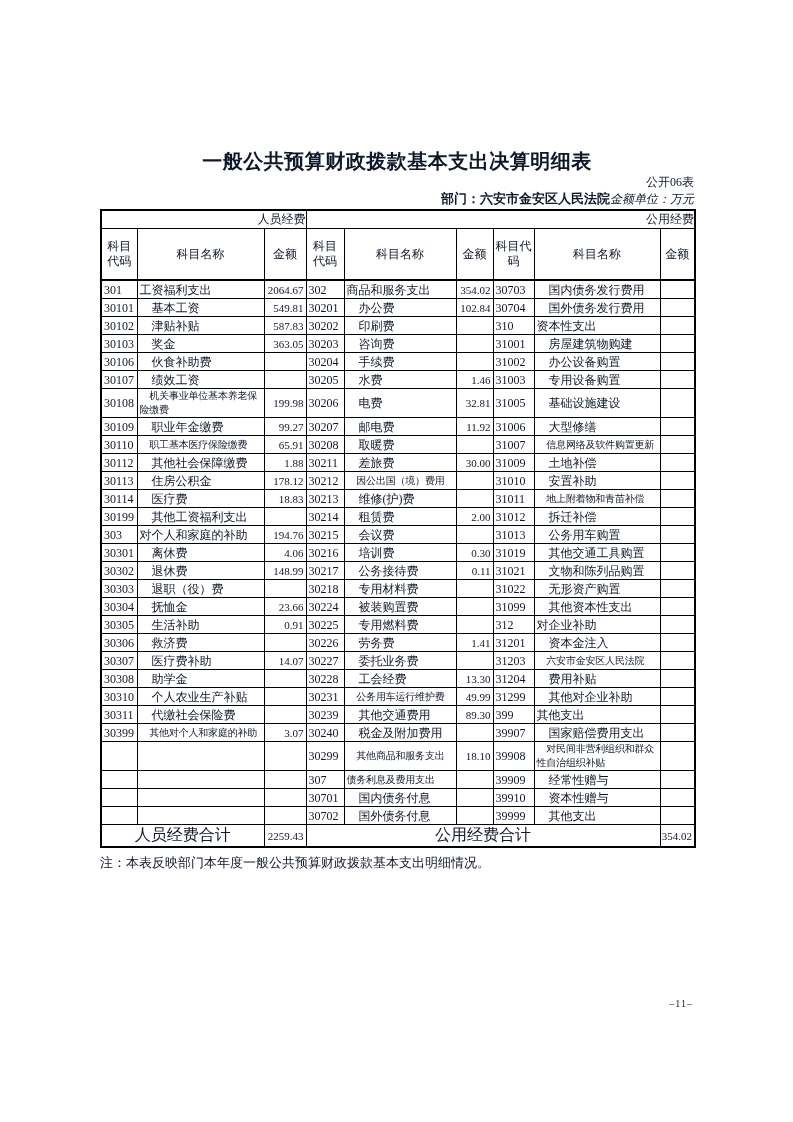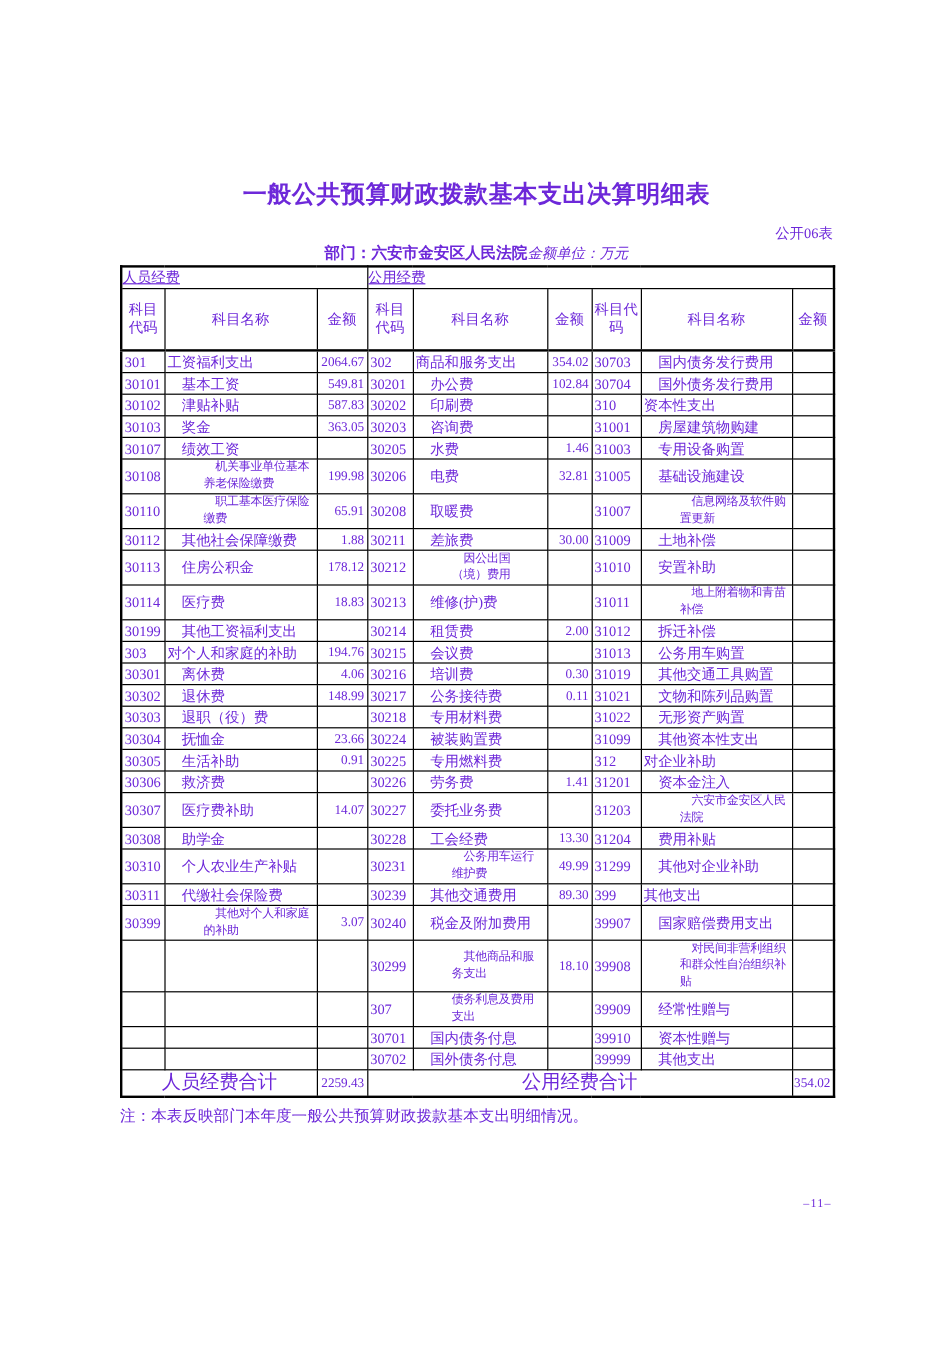--- a/index.html
+++ b/index.html
@@ -1,79 +1,78 @@
 <!DOCTYPE html>
 <html><head>
 <meta charset="utf-8">
 <style>
   html, body { margin: 0; padding: 0; background: #ffffff; }
   .page {
     position: relative;
     width: 793px;
     height: 1122px;
     background: #ffffff;
-    color: #6d28d9;
+    color: #0f172a;
     font-family: "Liberation Serif", "DejaVu Serif", serif;
     overflow: hidden;
   }
   .content {
     position: absolute;
     left: 100px;
     top: 0;
     width: 594px;
   }
   .doc-title {
     margin-top: 148px;
     text-align: center;
     font-size: 20px;
     font-weight: bold;
     letter-spacing: 0.5px;
     white-space: nowrap;
   }
   .table-code {
-    margin-top: 12px;
     text-align: right;
     font-size: 12px;
     line-height: 14px;
   }
   .meta-row {
     margin-top: 2px;
     display: flex;
-    justify-content: center;
+    justify-content: flex-end;
     align-items: flex-end;
   }
   .dept { font-size: 13px; font-weight: bold; line-height: 16px; }
   .unit { font-size: 12px; line-height: 15px; font-style: italic; }
   table.budget {
     margin-top: 2px;
     border-collapse: collapse;
     table-layout: fixed;
     width: 594px;
     border: 2px solid #000;
   }
   table.budget th, table.budget td {
     border: 1px solid #000;
     font-weight: normal;
     padding: 0;
     overflow: hidden;
   }
-  thead tr.group-row th { height: 17px; font-size: 12px; text-align: left; text-decoration: underline; }
+  thead tr.group-row th { height: 17px; font-size: 12px; text-align: right; }
   thead tr.colhead-row th {
     height: 50px;
     font-size: 12px;
     text-align: center;
     line-height: 15px;
     border-bottom: 2px solid #000;
     padding: 0 2px;
   }
   tbody td { height: 17px; font-size: 12px; line-height: 14px; vertical-align: middle; }
   tbody td.code   { text-align: left;  padding-left: 2px; padding-right: 1px; }
   tbody td.name   { text-align: left;  padding-left: 2px; padding-right: 2px; }
   tbody td.amount { text-align: right; padding-right: 2px; padding-left: 0; white-space: nowrap; font-size: 11px; }
-  tbody td.name.condensed { font-size: 10px; letter-spacing: -0.2px; padding-left: 32px; }
+  tbody td.name.condensed { font-size: 10px; letter-spacing: -0.2px; }
   tfoot td { height: 20px; font-size: 16px; border-top: 2px solid #000; }
   tfoot td.foot-label { text-align: center; }
   tfoot td.amount { text-align: right; padding-right: 2px; white-space: nowrap; font-size: 11px; }
   .note {
     margin-top: 6px;
     font-size: 13px;
     line-height: 17px;
     text-align: left;
   }
   .pageno {
@@ -167,39 +166,61 @@
             <td class="name">　奖金</td>
             <td class="amount">363.05</td>
             <td class="code">30203</td>
             <td class="name">　咨询费</td>
             <td class="amount"></td>
             <td class="code">31001</td>
             <td class="name">　房屋建筑物购建</td>
             <td class="amount"></td>
           </tr>
           <tr>
+            <td class="code">30106</td>
+            <td class="name">　伙食补助费</td>
+            <td class="amount"></td>
+            <td class="code">30204</td>
+            <td class="name">　手续费</td>
+            <td class="amount"></td>
+            <td class="code">31002</td>
+            <td class="name">　办公设备购置</td>
+            <td class="amount"></td>
+          </tr>
+          <tr>
             <td class="code">30107</td>
             <td class="name">　绩效工资</td>
             <td class="amount"></td>
             <td class="code">30205</td>
             <td class="name">　水费</td>
             <td class="amount">1.46</td>
             <td class="code">31003</td>
             <td class="name">　专用设备购置</td>
             <td class="amount"></td>
           </tr>
           <tr>
             <td class="code">30108</td>
             <td class="name condensed">　机关事业单位基本养老保险缴费</td>
             <td class="amount">199.98</td>
             <td class="code">30206</td>
             <td class="name">　电费</td>
             <td class="amount">32.81</td>
             <td class="code">31005</td>
             <td class="name">　基础设施建设</td>
+            <td class="amount"></td>
+          </tr>
+          <tr>
+            <td class="code">30109</td>
+            <td class="name">　职业年金缴费</td>
+            <td class="amount">99.27</td>
+            <td class="code">30207</td>
+            <td class="name">　邮电费</td>
+            <td class="amount">11.92</td>
+            <td class="code">31006</td>
+            <td class="name">　大型修缮</td>
             <td class="amount"></td>
           </tr>
           <tr>
             <td class="code">30110</td>
             <td class="name condensed">　职工基本医疗保险缴费</td>
             <td class="amount">65.91</td>
             <td class="code">30208</td>
             <td class="name">　取暖费</td>
             <td class="amount"></td>
             <td class="code">31007</td>

